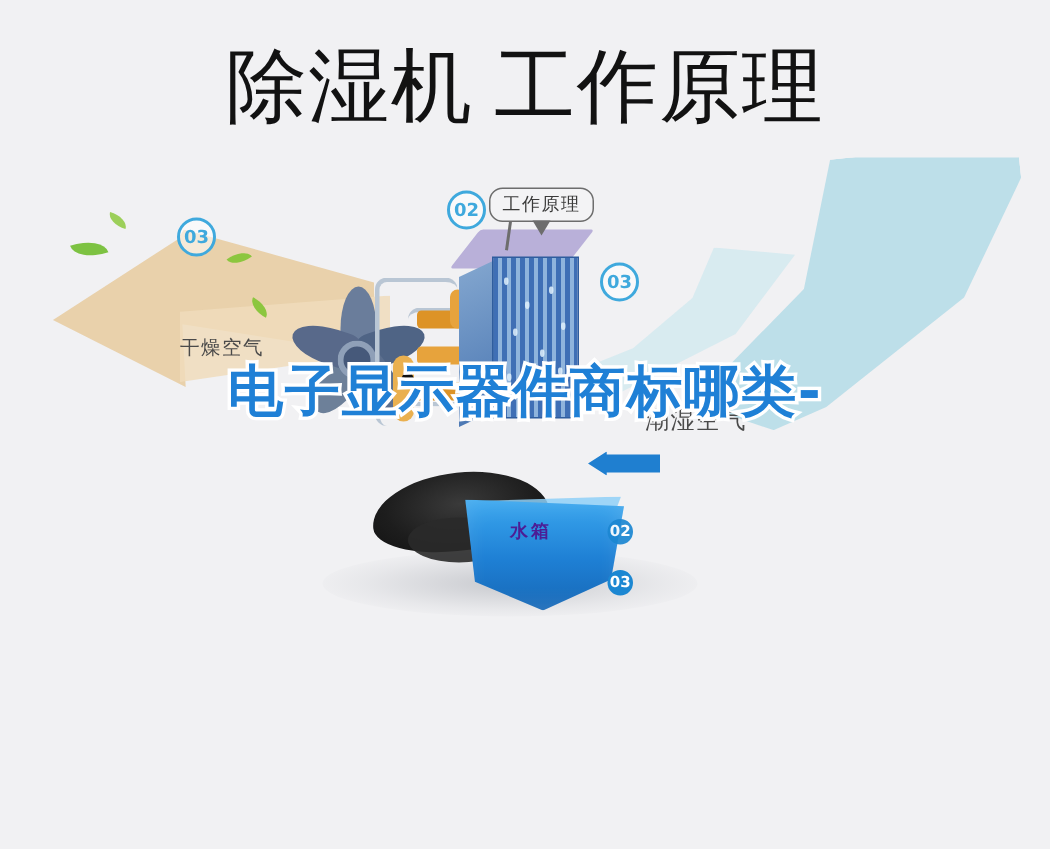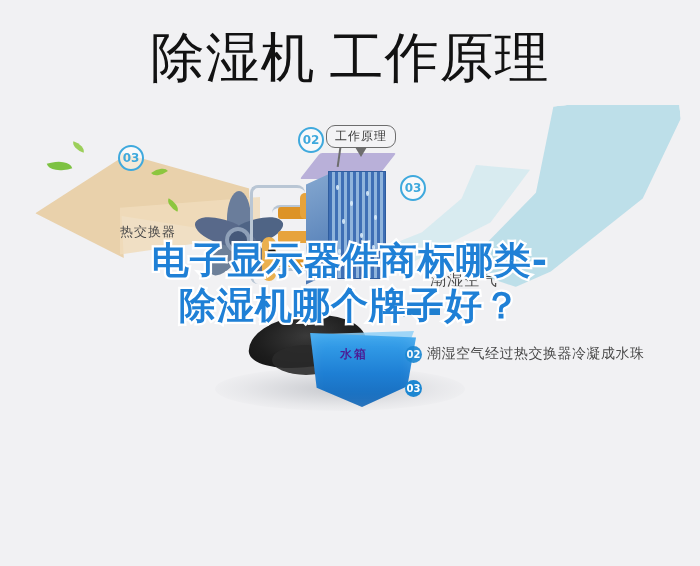--- a/index.html
+++ b/index.html
@@ -222,21 +222,21 @@
     </div>
   </div>
 
   <div class="stage">
 
     <div class="swoosh"></div>
     <div class="swoosh2"></div>
 
     <div class="dry-arrow"></div>
     <div class="dry-arrow2"></div>
-    <div class="dry-label">热交换器</div>
+    <div class="dry-label">干燥空气</div>
 
     <div class="leaf l1"></div>
     <div class="leaf l2"></div>
     <div class="leaf l3"></div>
     <div class="leaf l4"></div>
 
     <div class="fan">
       <div class="blade b1"></div>
       <div class="blade b2"></div>
       <div class="blade b3"></div>
@@ -289,29 +289,27 @@
     <div class="base"></div>
     <div class="base2"></div>
 
     <div class="tank-lip"></div>
     <div class="tank"></div>
     <div class="tank-label">水箱</div>
 
     <div class="steps">
       <div class="step s2">
         <span class="badge">02</span>
-        <span class="txt">潮湿空气经过热交换器冷凝成水珠</span>
       </div>
       <div class="step">
         <span class="badge">03</span>
       </div>
     </div>
   </div>
 
   <div class="overlay">
     <div class="line">电子显示器件商标哪类-</div>
-    <div class="line">除湿机哪个牌子好？</div>
   </div>
 
   <div class="copy">
   </div>
 
 </div>
 
 </body></html>

